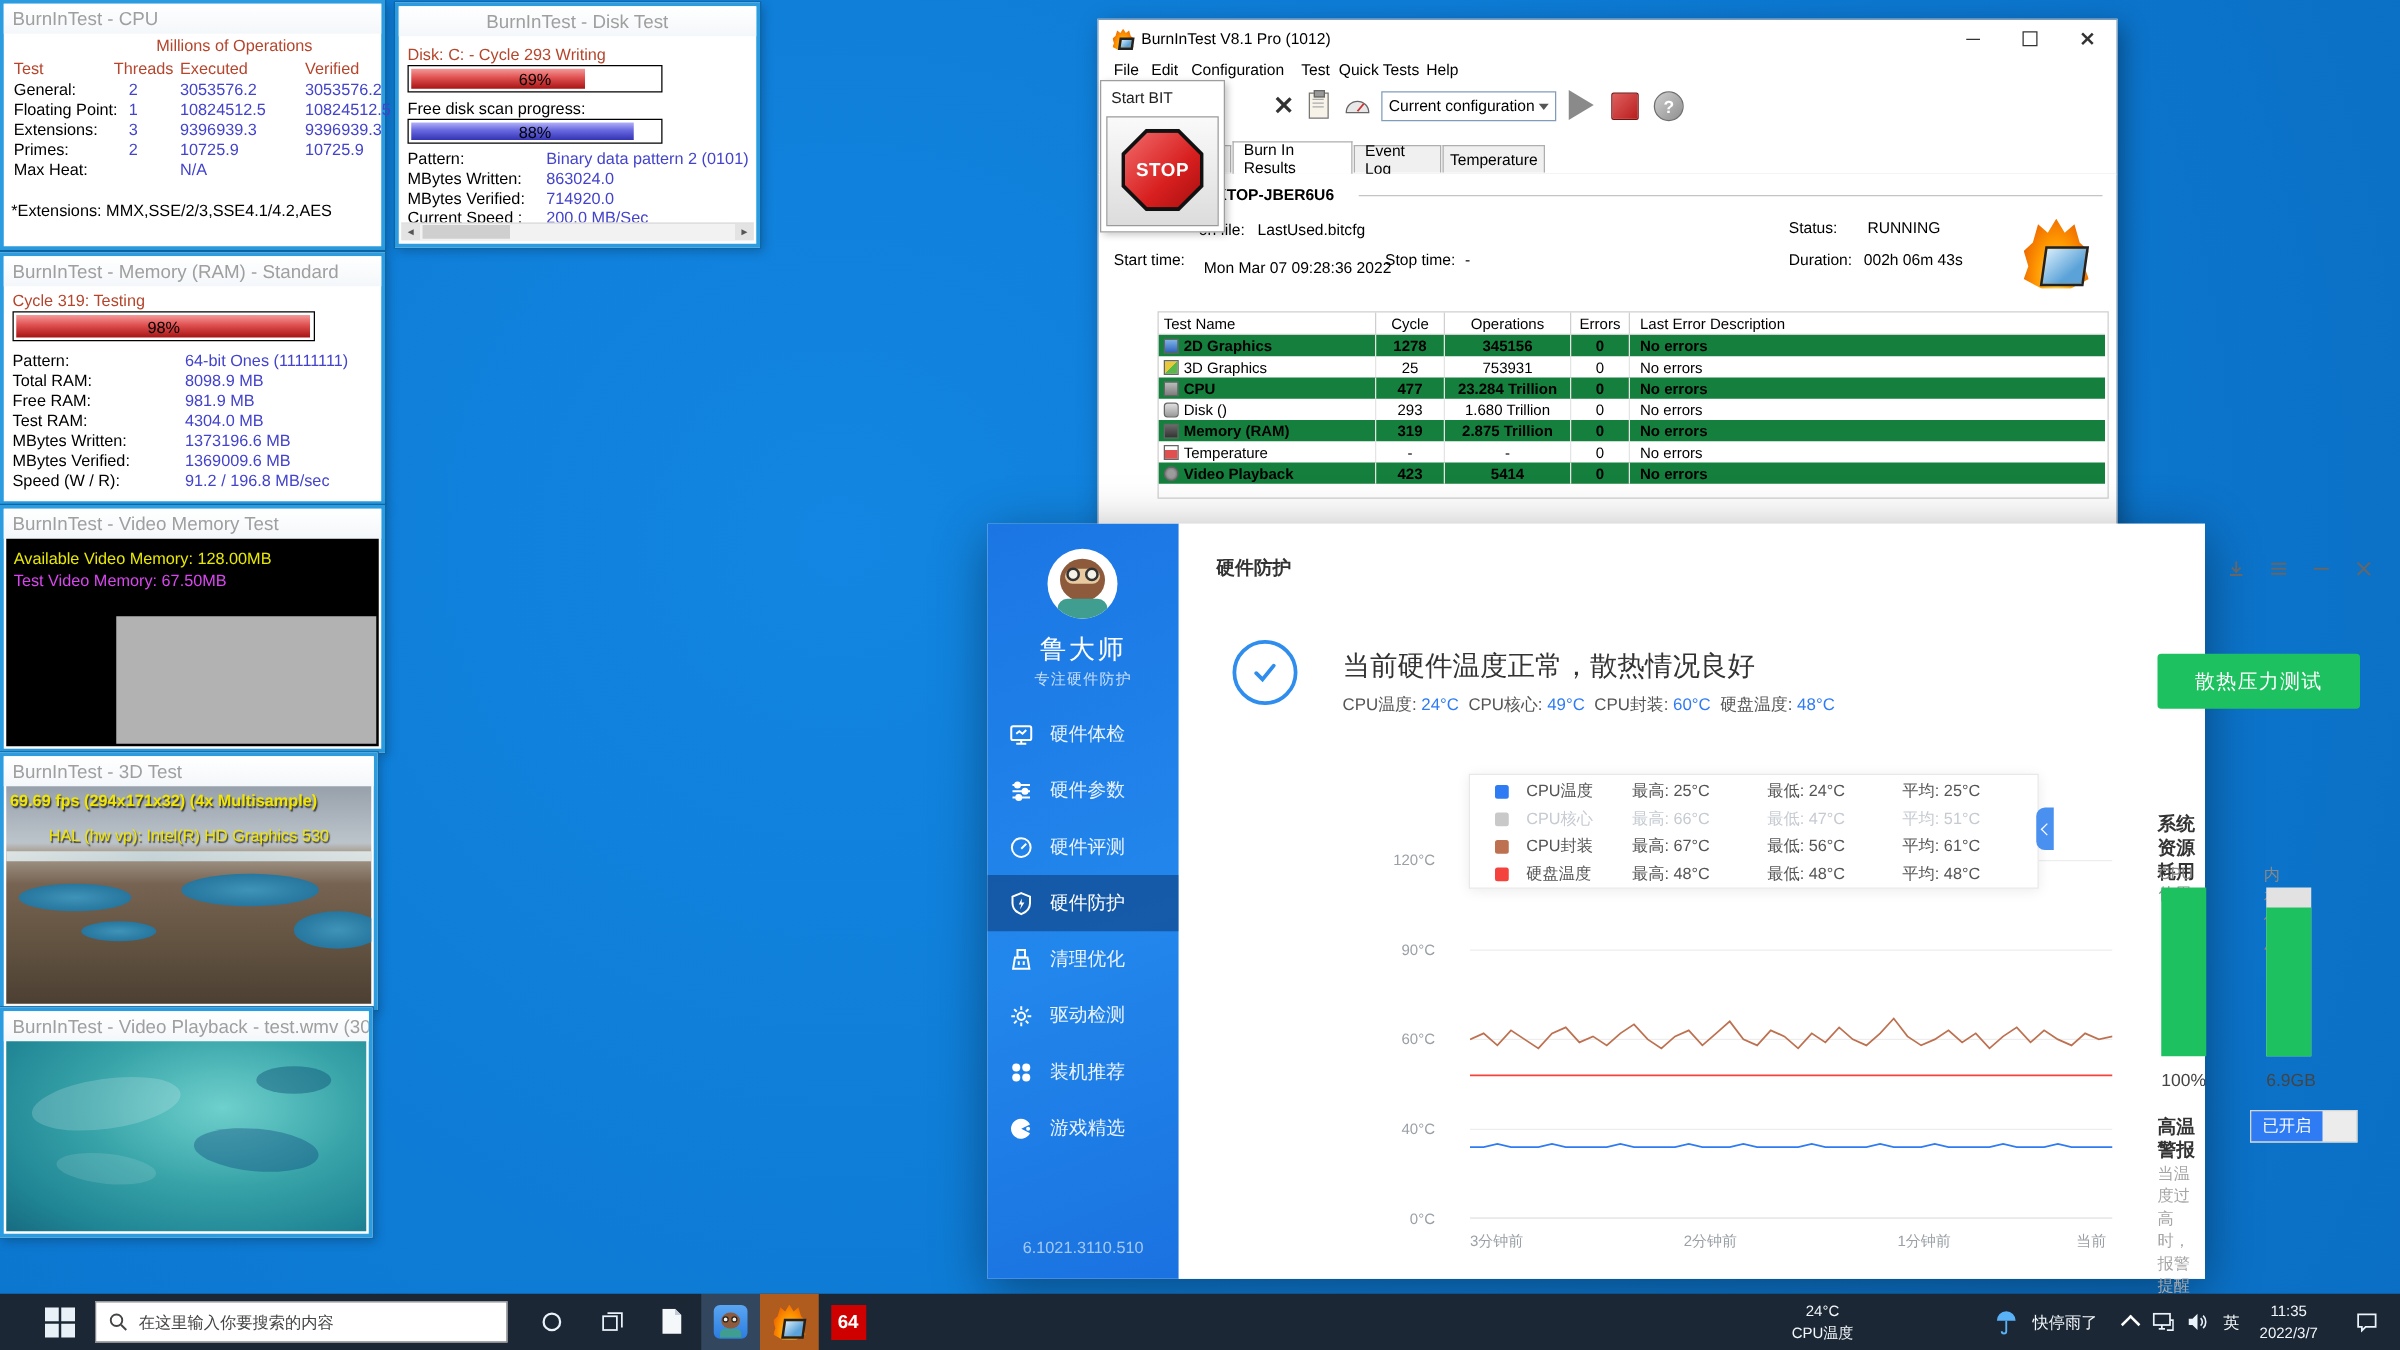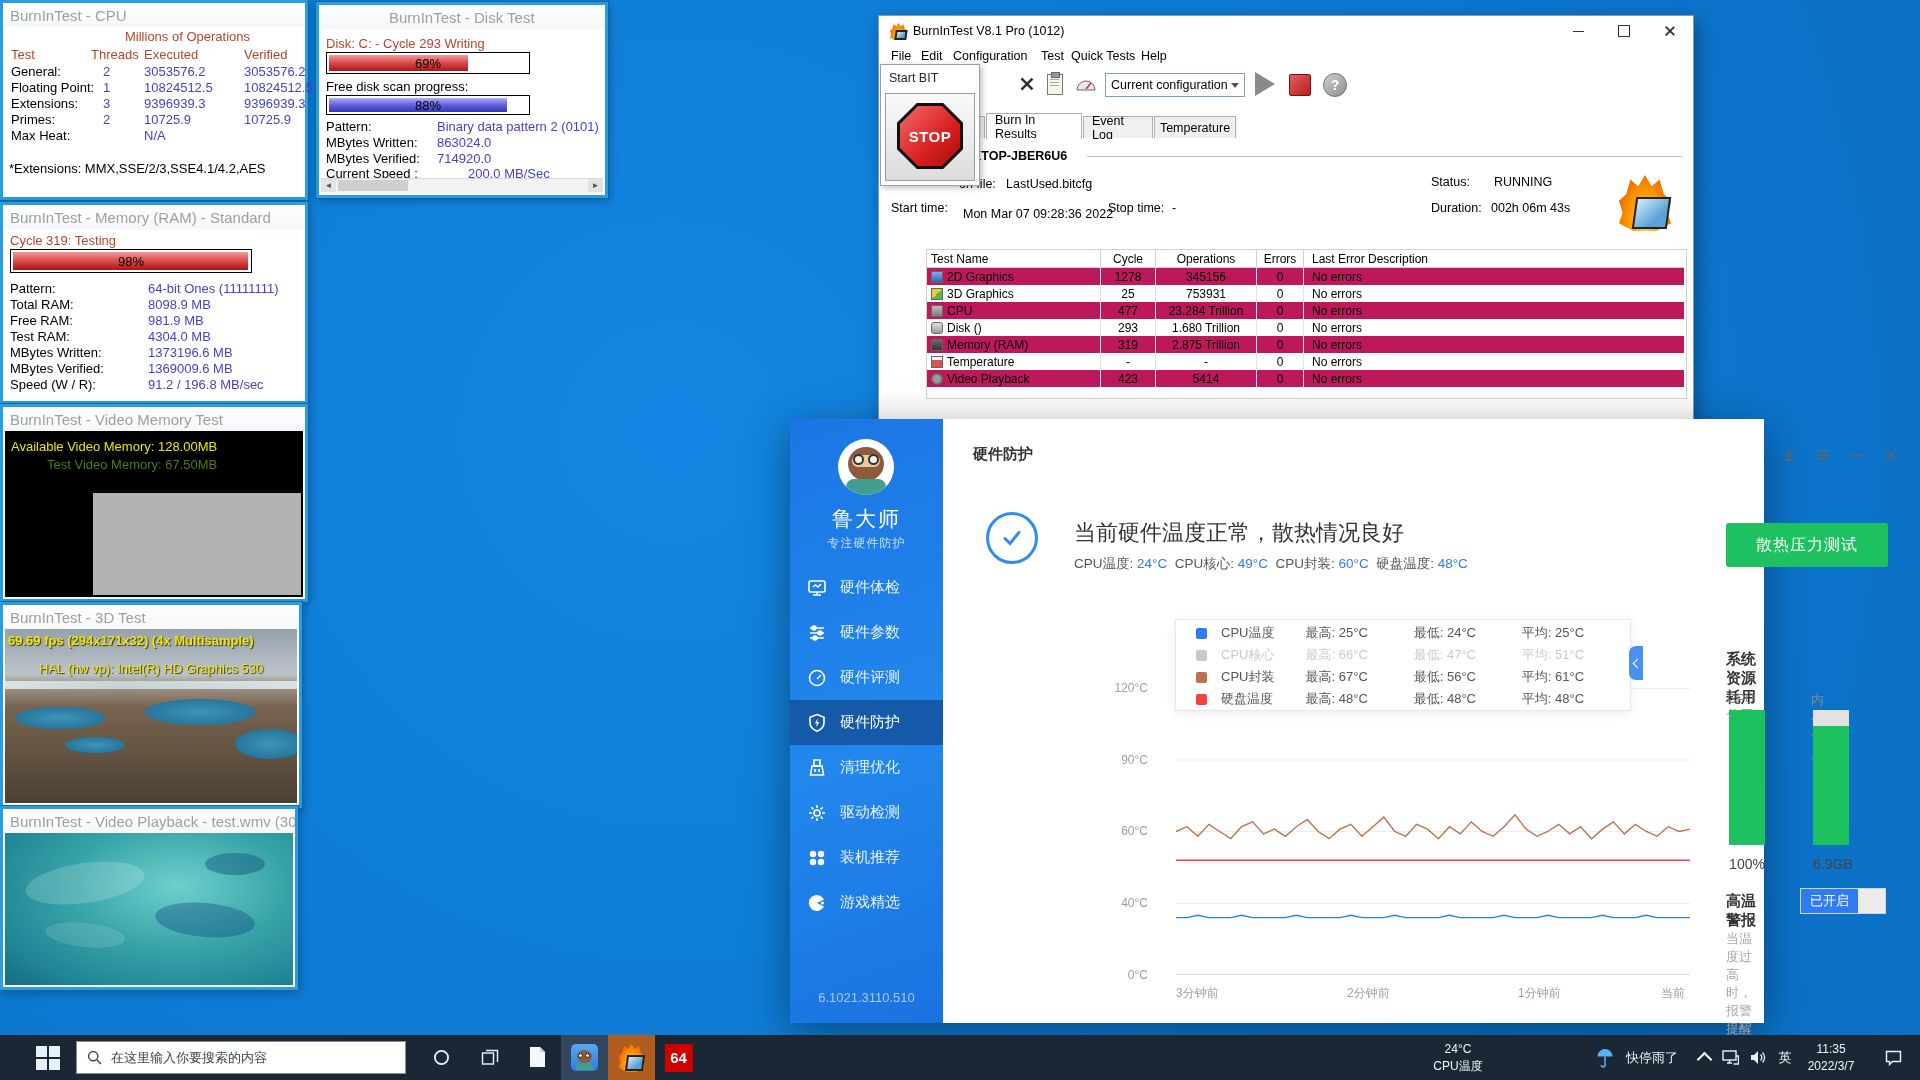--- a/index.html
+++ b/index.html
@@ -25,21 +25,21 @@
   .tab{position:absolute;top:100px;height:22px;background:#f0f0f0;border:1px solid #aeaeae;border-bottom:none;display:flex;align-items:center;justify-content:center;font-size:12.5px;padding:0 8px;box-sizing:border-box;}
   .tab.active{background:#fff;top:97px;height:26px;z-index:3;}
   .trow{position:absolute;display:flex;height:17px;align-items:center;font-size:12px;white-space:nowrap;}
   .tc{height:100%;display:flex;align-items:center;box-sizing:border-box;border-right:1px solid #e4e4e4;overflow:hidden;}
   .tc.h{border-right:1px solid #cfcfcf;}
   .c0{width:174px;padding-left:4px;}
   .c1{width:55px;justify-content:center;}
   .c2{width:101px;justify-content:center;}
   .c3{width:47px;justify-content:center;}
   .c4{width:380px;padding-left:8px;border-right:none!important;}
-  .rowg{background:#be185d;}
+  .rowg{background:#15803d;font-weight:bold;}
   .ticon{width:12px;height:12px;margin-right:4px;flex:none;border:1px solid #666;box-sizing:border-box;}
   
   #stopfly{position:absolute;left:880px;top:64px;width:98px;height:120px;background:#fff;border:1px solid #9e9e9e;z-index:6;box-shadow:2px 2px 6px rgba(0,0,0,.25);}
   .octa-out{position:absolute;left:16px;top:40px;width:66px;height:66px;background:#111;clip-path:polygon(30% 0,70% 0,100% 30%,100% 70%,70% 100%,30% 100%,0 70%,0 30%);}
   .octa-in{position:absolute;left:3px;top:3px;width:60px;height:60px;background:linear-gradient(135deg,#f26a6a,#d81f1f 60%,#a80f0f);clip-path:polygon(30% 0,70% 0,100% 30%,100% 70%,70% 100%,30% 100%,0 70%,0 30%);display:flex;align-items:center;justify-content:center;color:#fff;font-weight:bold;font-size:15px;letter-spacing:.5px;}
   
   .burnicon{position:absolute;}
   .burnicon .fl{position:absolute;inset:0;background:radial-gradient(ellipse at 50% 85%,#ffd54f 0%,#ff9800 45%,#ef6c00 75%,#d84315 100%);clip-path:polygon(50% 0,63% 20%,78% 8%,86% 34%,100% 46%,93% 68%,100% 86%,72% 100%,28% 100%,0 86%,7% 68%,0 46%,14% 34%,22% 8%,37% 20%);}
   .burnicon .mon{position:absolute;right:4%;bottom:2%;width:68%;height:58%;background:linear-gradient(135deg,#d5ecfa,#5aa2d8 70%);border:2px solid #222;transform:skewX(-8deg);box-sizing:border-box;}
   
@@ -117,21 +117,21 @@
       <div class="fill fill-blue" style="width:88%;"></div>
       <div class="pct">88%</div>
     </div>
     <div class="statline" style="left:7px;top:114px;">Pattern:</div>
     <div class="statline bi-blue" style="left:118px;top:114px;">Binary data pattern 2 (0101)</div>
     <div class="statline" style="left:7px;top:130px;">MBytes Written:</div>
     <div class="statline bi-blue" style="left:118px;top:130px;">863024.0</div>
     <div class="statline" style="left:7px;top:146px;">MBytes Verified:</div>
     <div class="statline bi-blue" style="left:118px;top:146px;">714920.0</div>
     <div class="statline" style="left:7px;top:161px;">Current Speed :</div>
-    <div class="statline bi-blue" style="left:118px;top:161px;margin-left:31px;">200.0 MB/Sec</div>
+    <div class="statline bi-blue" style="left:118px;top:161px;">200.0 MB/Sec</div>
     <div class="abs" style="left:2px;right:2px;bottom:2px;height:14px;background:#f2f2f2;border-top:1px solid #d9d9d9;">
       <div class="abs" style="left:0;top:0;width:15px;height:13px;background:#e3e3e3;color:#555;font-size:8px;display:flex;align-items:center;justify-content:center;">◄</div>
       <div class="abs" style="right:0;top:0;width:15px;height:13px;background:#e3e3e3;color:#555;font-size:8px;display:flex;align-items:center;justify-content:center;">►</div>
       <div class="abs" style="left:17px;top:1px;width:70px;height:11px;background:#cfcfcf;"></div>
     </div>
   </div>
 
   <div class="biwin" style="left:0;top:202px;width:302px;height:196px;">
     <div class="bititle">BurnInTest - Memory (RAM) - Standard</div>
     <div class="statline bi-red" style="left:7px;top:28px;">Cycle 319: Testing</div>
@@ -152,21 +152,21 @@
     <div class="statline" style="left:7px;top:156px;">MBytes Verified:</div>
     <div class="statline bi-blue" style="left:145px;top:156px;">1369009.6 MB</div>
     <div class="statline" style="left:7px;top:172px;">Speed (W / R):</div>
     <div class="statline bi-blue" style="left:145px;top:172px;">91.2 / 196.8  MB/sec</div>
   </div>
 
   <div class="biwin" style="left:0;top:404px;width:302px;height:192px;">
     <div class="bititle">BurnInTest - Video Memory Test</div>
     <div class="abs" style="left:2px;right:2px;top:24px;bottom:2px;background:#000;">
       <div class="statline" style="left:6px;top:8px;color:#e8e800;">Available Video Memory: 128.00MB</div>
-      <div class="statline" style="left:6px;top:26px;color:#4d7c0f;margin-left:36px;">Test Video Memory: 67.50MB</div>
+      <div class="statline" style="left:6px;top:26px;color:#d946ef;">Test Video Memory: 67.50MB</div>
       <div class="abs" style="left:88px;right:2px;top:62px;bottom:2px;background:#b2b2b2;"></div>
     </div>
   </div>
 
   <div class="biwin" style="left:0;top:602px;width:296px;height:200px;">
     <div class="bititle">BurnInTest - 3D Test</div>
     <div class="scene3d">
       <div class="lake" style="left:10px;top:78px;width:90px;height:22px;"></div>
       <div class="lake" style="left:140px;top:70px;width:110px;height:26px;"></div>
       <div class="lake" style="left:230px;top:100px;width:70px;height:30px;"></div>

